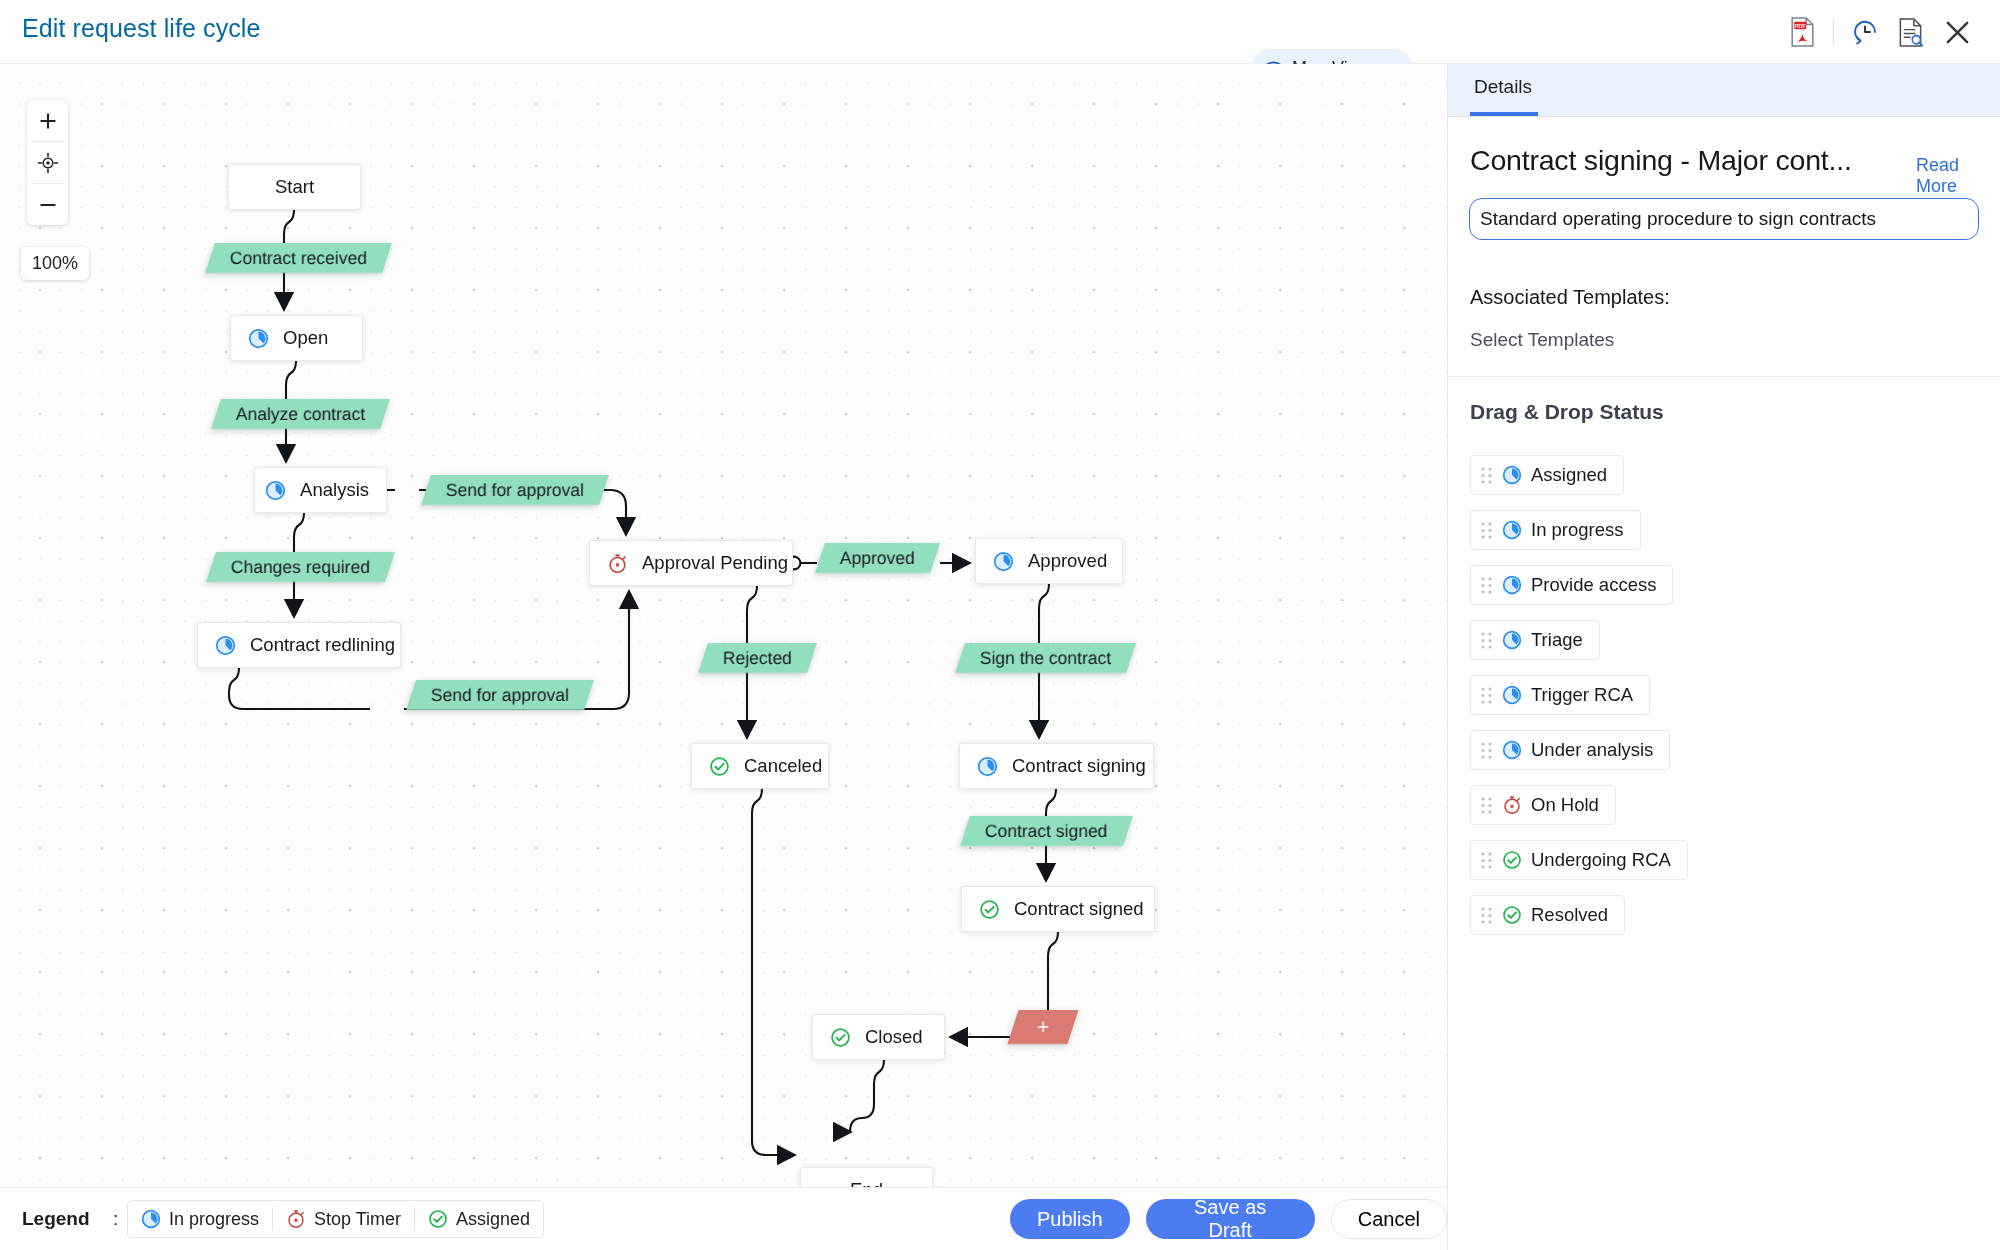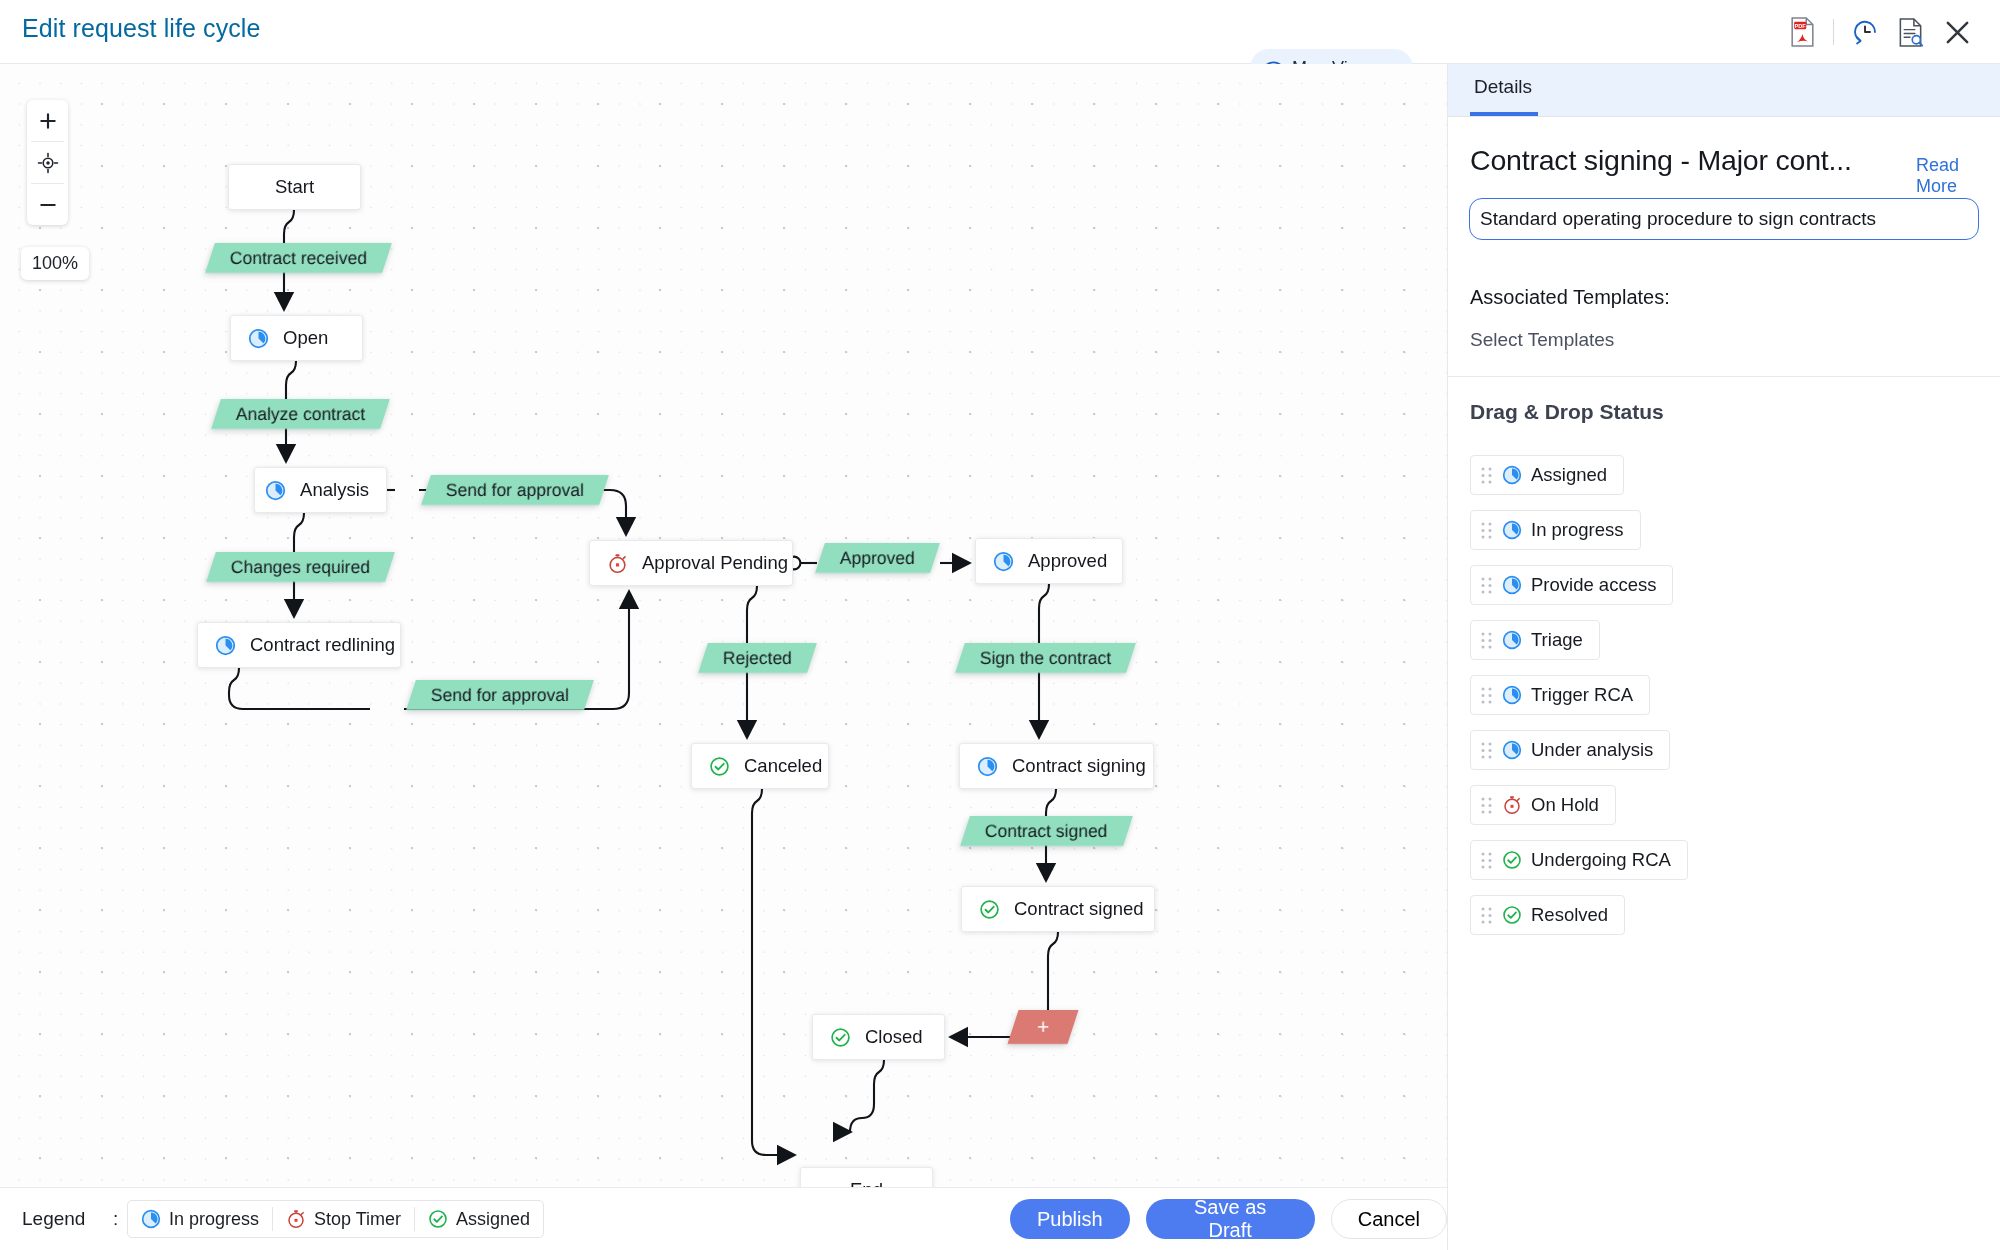--- a/index.html
+++ b/index.html
@@ -103,21 +103,21 @@
   }
   .plg > span { transform: skewX(18deg); display:block; }
   .plg.red { background: #db7a73; color: #fff; font-size: 21px; }
 
   
   #footer {
     position: absolute; left: 0; top: 1187px; width: 1447px; height: 63px;
     background: #fff; border-top: 1px solid #e9ebef;
   }
   #legend-label {
-    position: absolute; left: 22px; top: 20px; font-size: 19px; color: #1b1e24; font-weight: 400;
+    position: absolute; left: 22px; top: 20px; font-size: 19px; color: #1b1e24; font-weight: 700;
   }
   #legend-colon { position: absolute; left: 113px; top: 20px; font-size: 19px; color:#1b1e24; }
   #legend-pill {
     position: absolute; left: 127px; top: 12px; height: 38px;
     border: 1px solid #e3e5e9; border-radius: 5px;
     display: flex; align-items: center; background: #fff;
   }
   .lg-item { display:flex; align-items:center; gap: 8px; padding: 0 13px; font-size: 18px; color:#1b1e24; }
   .lg-div { width: 1px; height: 24px; background: #e3e5e9; }
   .lg-item .lic { width: 20px; height: 20px; display:block; }

